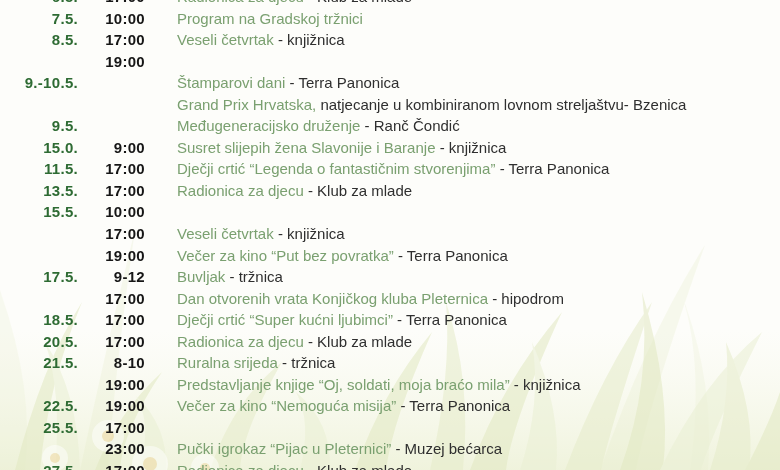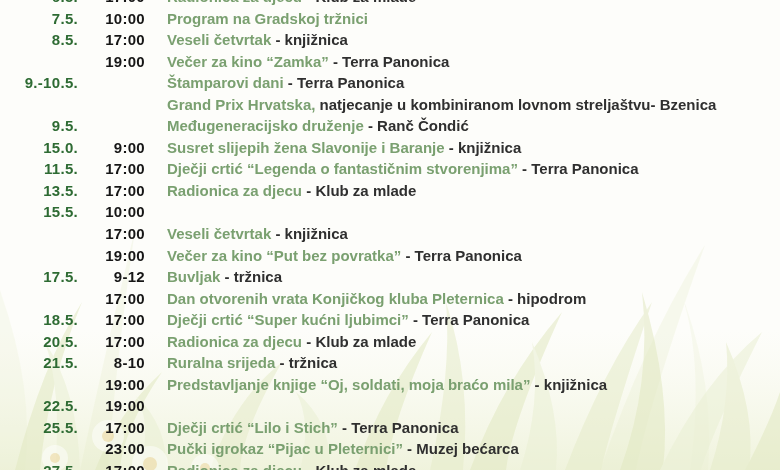--- a/index.html
+++ b/index.html
@@ -51,23 +51,22 @@
   }
   .time{
     width:67px;
     text-align:right;
     font-weight:bold;
     color:var(--time-color);
     letter-spacing:.3px;
     flex:0 0 auto;
   }
   .text{
-    margin-left:22px;
+    margin-left:32px;
     flex:0 0 auto;
-    font-weight:bold;
   }
   .event{color:var(--event-color);}
   .rest{color:var(--venue-color);}
 </style>
 </head>
 <body>
 
 <div class="page">
 
   <svg class="bg" viewBox="0 0 780 470" xmlns="http://www.w3.org/2000/svg" aria-hidden="true">
@@ -132,21 +131,20 @@
 
   <div class="row">
     <span class="date">8.5.</span>
     <span class="time">17:00</span>
     <span class="text"><span class="event">Veseli četvrtak</span><span class="rest"> - knjižnica</span></span>
   </div>
 
   <div class="row">
     <span class="date"></span>
     <span class="time">19:00</span>
-    <span class="text"><span class="event">Večer za kino “Zamka”</span><span class="rest"> - Terra Panonica</span></span>
   </div>
 
   <div class="row">
     <span class="date">9.-10.5.</span>
     <span class="time"></span>
     <span class="text"><span class="event">Štamparovi dani</span><span class="rest"> - Terra Panonica</span></span>
   </div>
 
   <div class="row">
     <span class="date"></span>
@@ -227,26 +225,26 @@
 
   <div class="row">
     <span class="date"></span>
     <span class="time">19:00</span>
     <span class="text"><span class="event">Predstavljanje knjige “Oj, soldati, moja braćo mila”</span><span class="rest"> - knjižnica</span></span>
   </div>
 
   <div class="row">
     <span class="date">22.5.</span>
     <span class="time">19:00</span>
+    <span class="text"><span class="event">Večer za kino “Nemoguća misija”</span><span class="rest"> - Terra Panonica</span></span>
   </div>
 
   <div class="row">
     <span class="date">25.5.</span>
     <span class="time">17:00</span>
-    <span class="text"><span class="event">Dječji crtić “Lilo i Stich”</span><span class="rest"> - Terra Panonica</span></span>
   </div>
 
   <div class="row">
     <span class="date"></span>
     <span class="time">23:00</span>
     <span class="text"><span class="event">Pučki igrokaz “Pijac u Pleternici”</span><span class="rest"> - Muzej bećarca</span></span>
   </div>
 
   <div class="row">
     <span class="date">27.5.</span>

